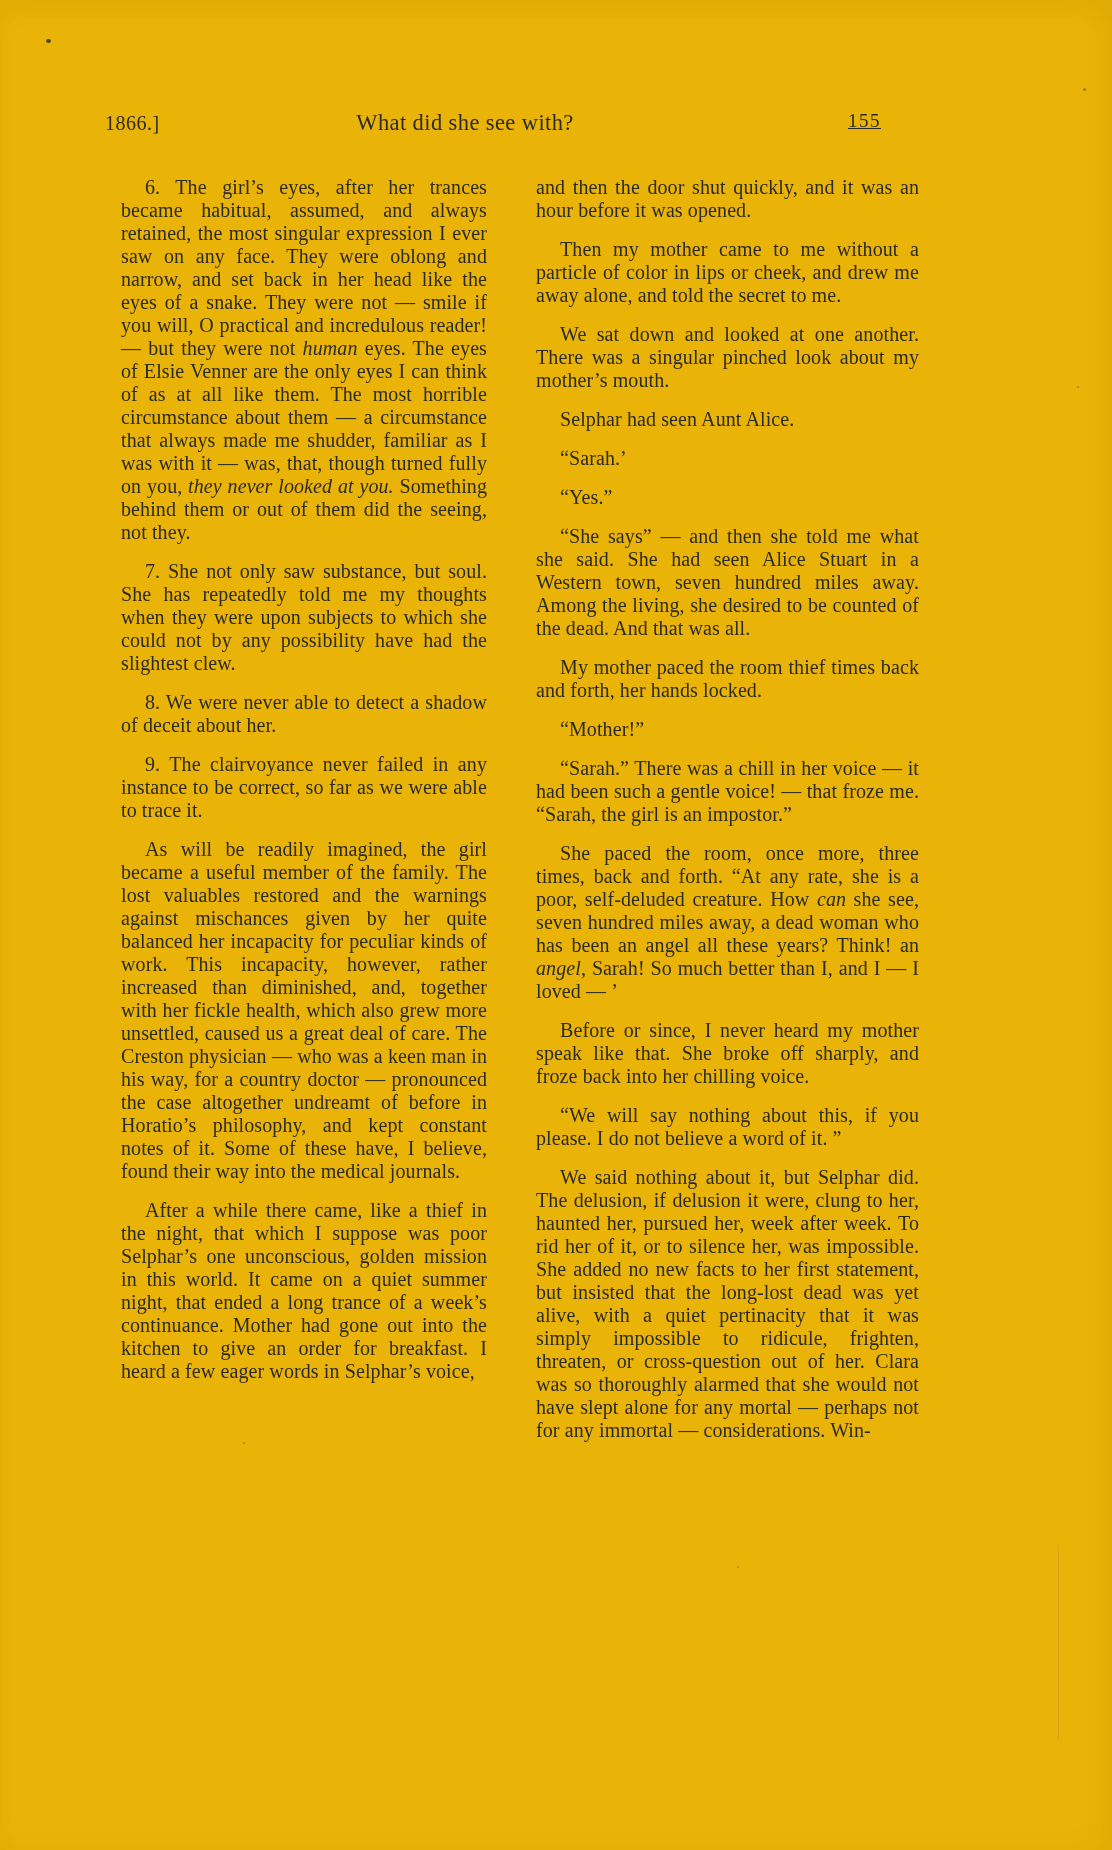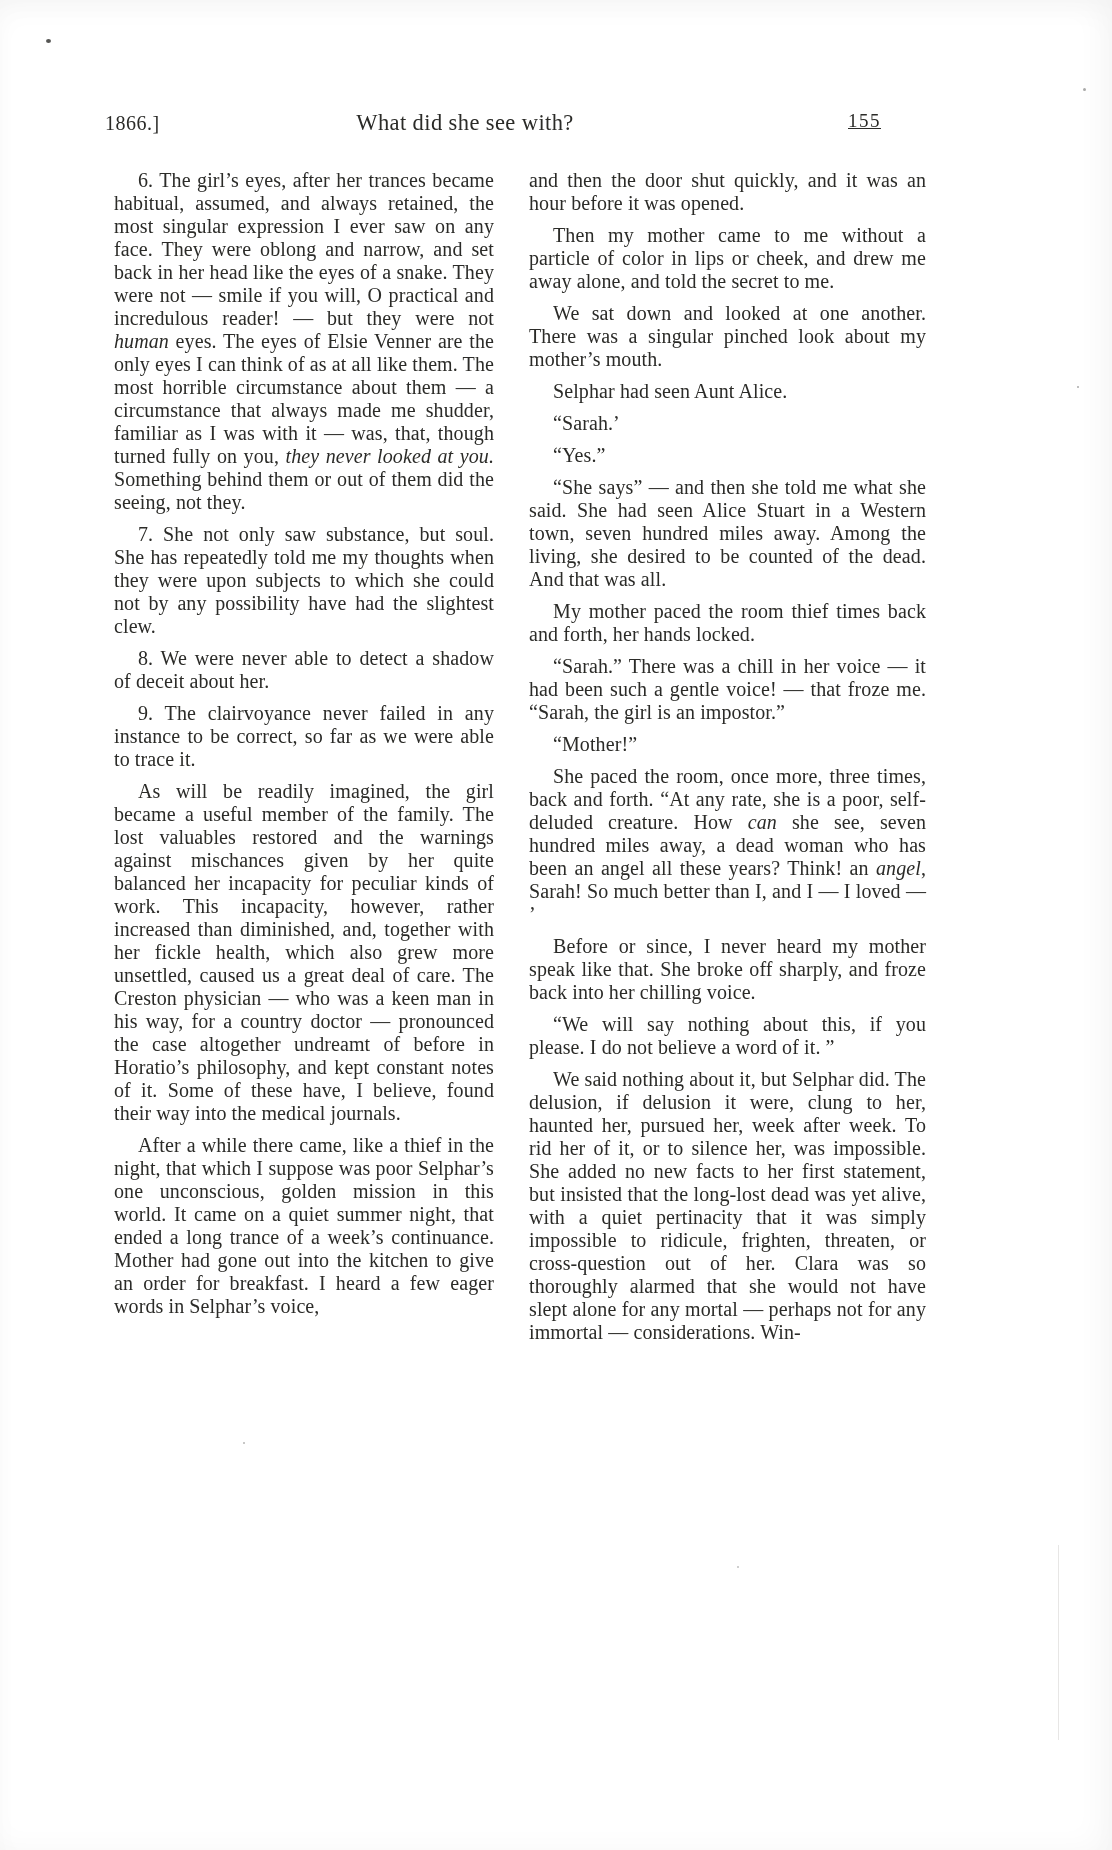--- a/index.html
+++ b/index.html
@@ -5,21 +5,21 @@
   html, body {
     margin: 0;
     padding: 0;
     background: #d8d5cf;
   }
   #page {
     position: relative;
     width: 1112px;
     height: 1850px;
     margin: 0 auto;
-    background: #ffffff;
+    background: #eab308;
     color: #2b2b28;
     font-family: "Liberation Serif", "DejaVu Serif", serif;
     overflow: hidden;
     box-shadow: inset -10px 0 30px rgba(0,0,0,0.035), inset 0 14px 26px rgba(0,0,0,0.02);
   }
   .header {
     position: absolute;
     top: 110px;
     left: 0;
     width: 100%;
@@ -59,21 +59,21 @@
   }
   .col {
     text-align: justify;
     font-size: 20px;
     line-height: 23px;
     letter-spacing: 0.1px;
   }
   .col.left  { width: 398px; }
   .col.right { width: 415px; }
   p.para {
-    margin: 9px;
+    margin: 16px;
     text-indent: 24px;
   }
   p.para.cont { text-indent: 0; }
   .it { font-style: italic; }
   .speck {
     position: absolute;
     background: #2b2b28;
     border-radius: 50%;
   }
   .scanline {
@@ -113,22 +113,22 @@
 
     <div class="col right">
       <p class="para cont"><span>and then the door shut quickly, and it was an hour before it was opened.</span></p>
       <p class="para"><span>Then my mother came to me without a particle of color in lips or cheek, and drew me away alone, and told the secret to me.</span></p>
       <p class="para"><span>We sat down and looked at one another. There was a singular pinched look about my mother’s mouth.</span></p>
       <p class="para"><span>Selphar had seen Aunt Alice.</span></p>
       <p class="para"><span>“Sarah.’</span></p>
       <p class="para"><span>“Yes.”</span></p>
       <p class="para"><span>“She says” — and then she told me what she said. She had seen Alice Stuart in a Western town, seven hundred miles away. Among the living, she desired to be counted of the dead. And that was all.</span></p>
       <p class="para"><span>My mother paced the room thief times back and forth, her hands locked.</span></p>
+      <p class="para"><span>“Mother!”</span></p>
       <p class="para"><span>“Sarah.” There was a chill in her voice — it had been such a gentle voice! — that froze me. “Sarah, the girl is an impostor.”</span></p>
-      <p class="para"><span>“Mother!”</span></p>
       <p class="para"><span>She paced the room, once more, three times, back and forth. “At any rate, she is a poor, self-deluded creature. How </span><span class="it">can</span><span> she see, seven hundred miles away, a dead woman who has been an angel all these years? Think! an </span><span class="it">angel</span><span>, Sarah! So much better than I, and I — I loved — ’</span></p>
       <p class="para"><span>Before or since, I never heard my mother speak like that. She broke off sharply, and froze back into her chilling voice.</span></p>
       <p class="para"><span>“We will say nothing about this, if you please. I do not believe a word of it. ”</span></p>
       <p class="para"><span>We said nothing about it, but Selphar did. The delusion, if delusion it were, clung to her, haunted her, pursued her, week after week. To rid her of it, or to silence her, was impossible. She added no new facts to her first statement, but insisted that the long-lost dead was yet alive, with a quiet pertinacity that it was simply impossible to ridicule, frighten, threaten, or cross-question out of her. Clara was so thoroughly alarmed that she would not have slept alone for any mortal — perhaps not for any immortal — considerations. Win-</span></p>
     </div>
 
   </div>
 </div>
 
 </body></html>

